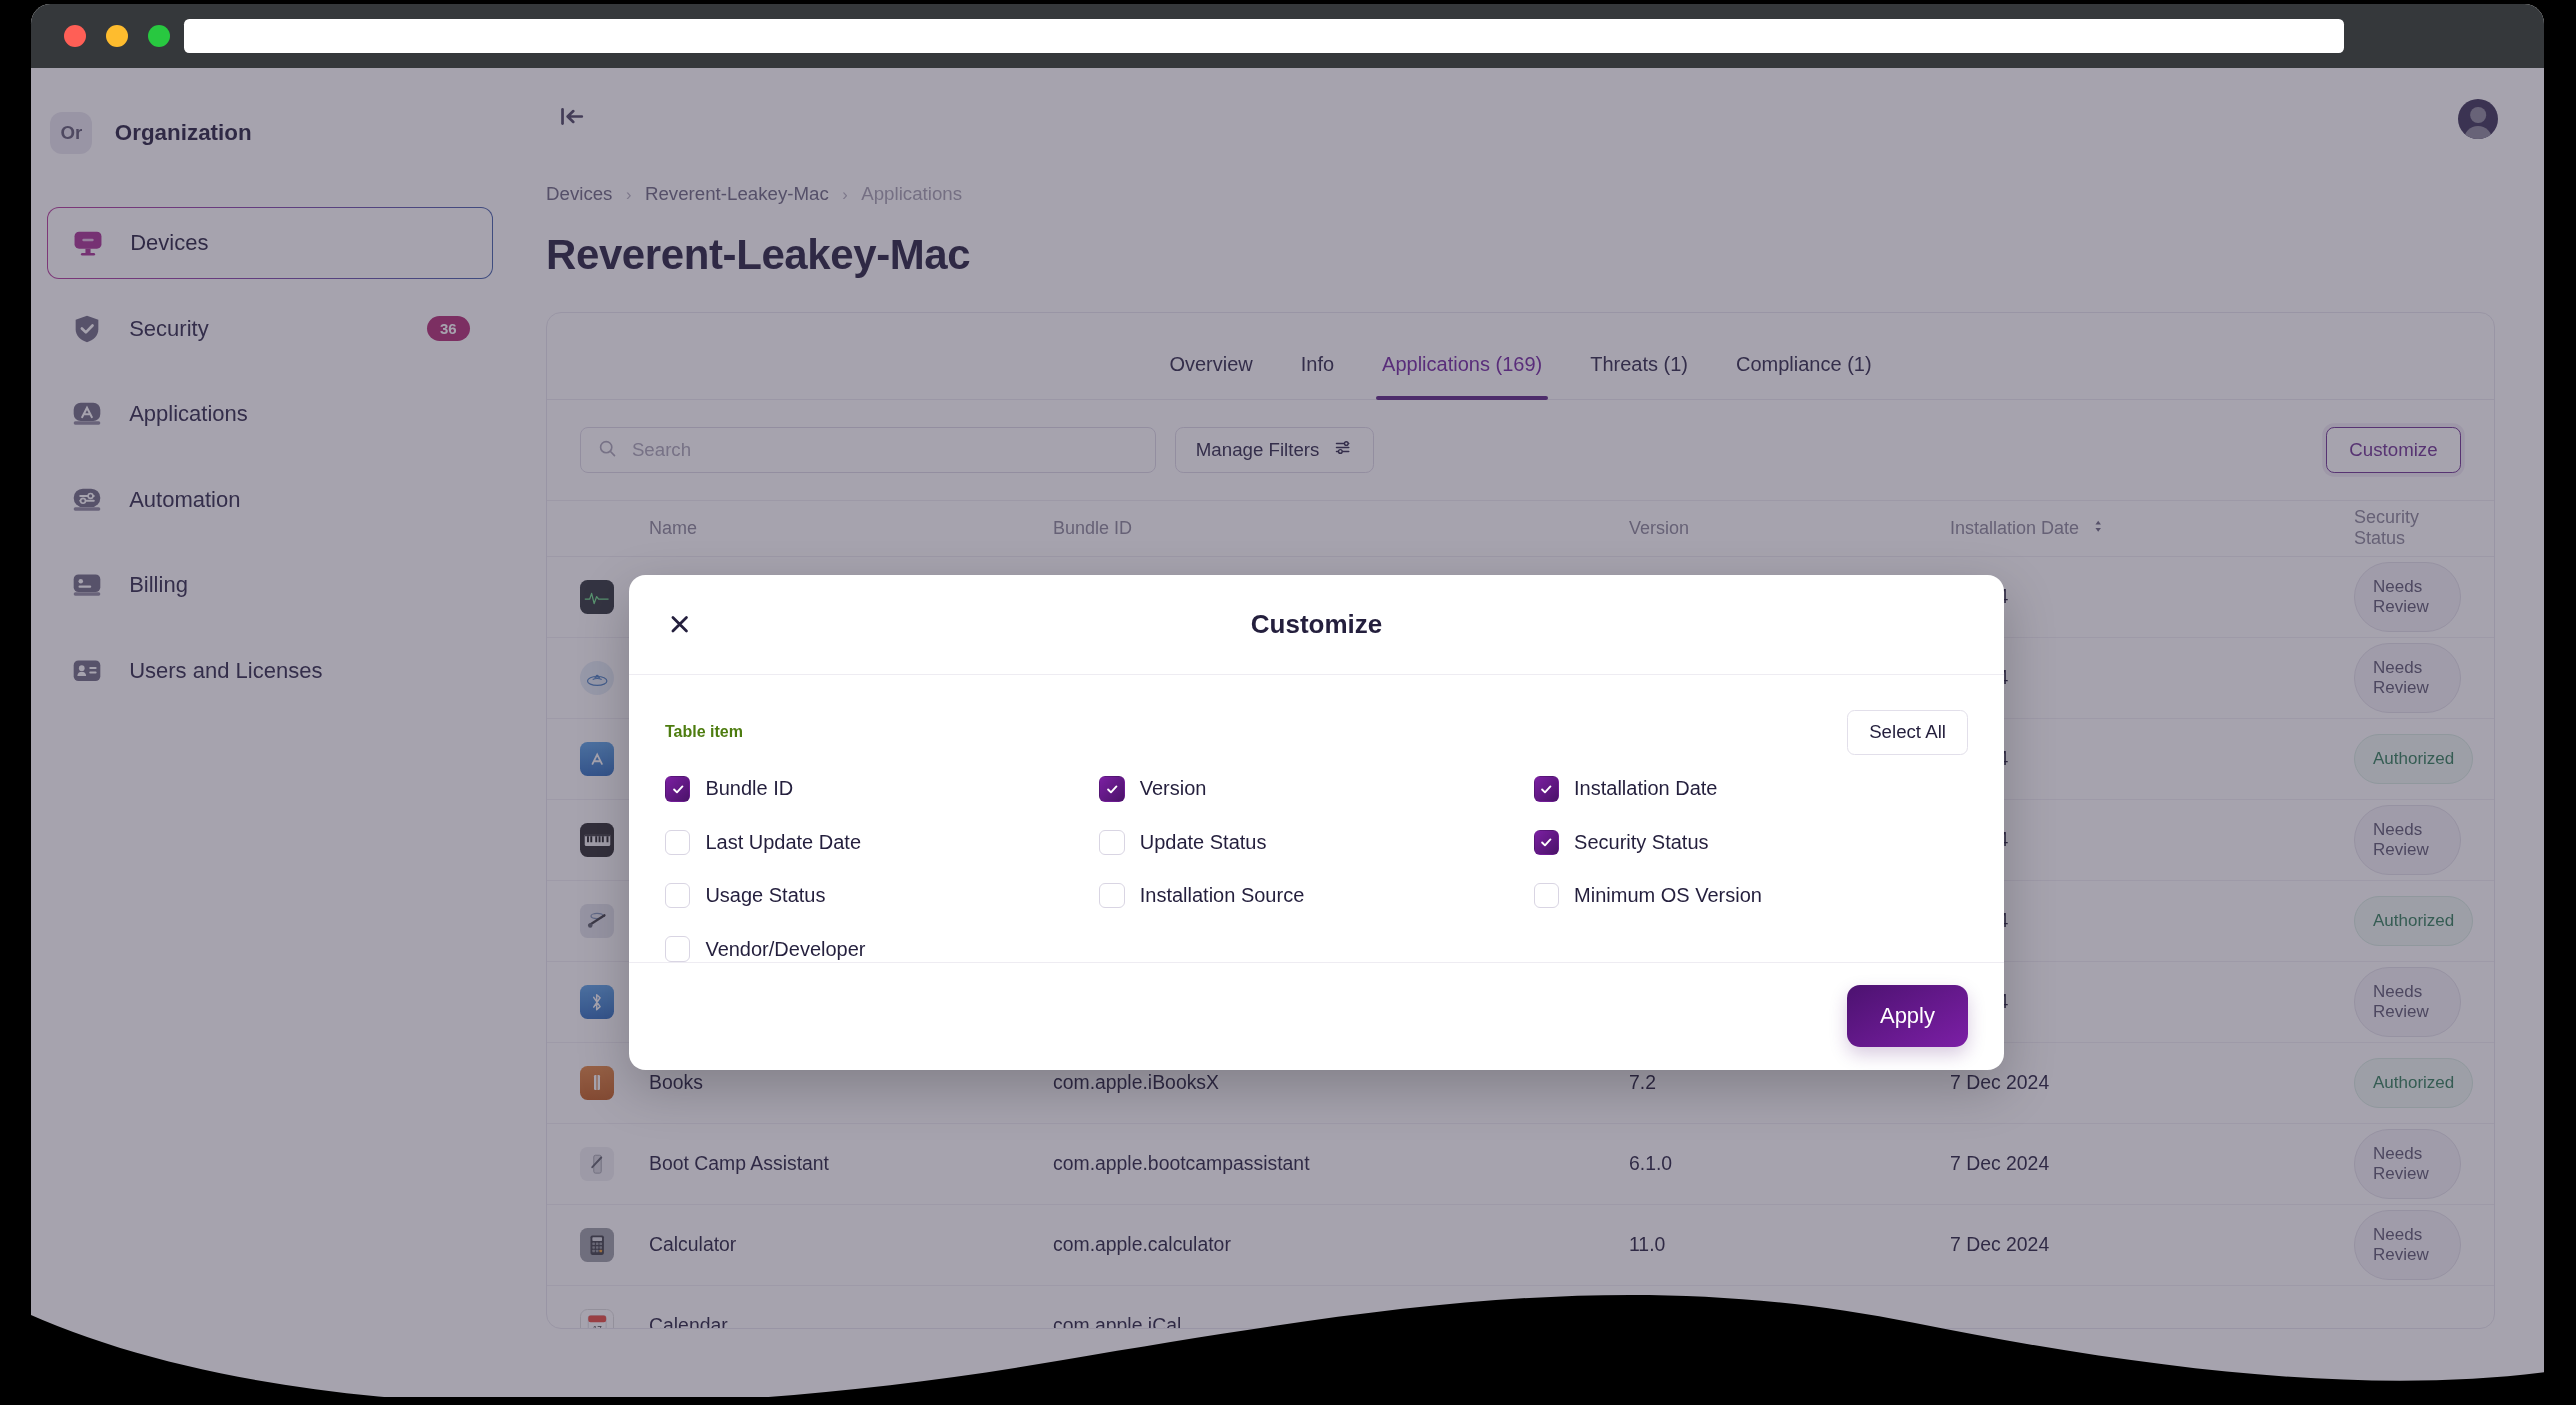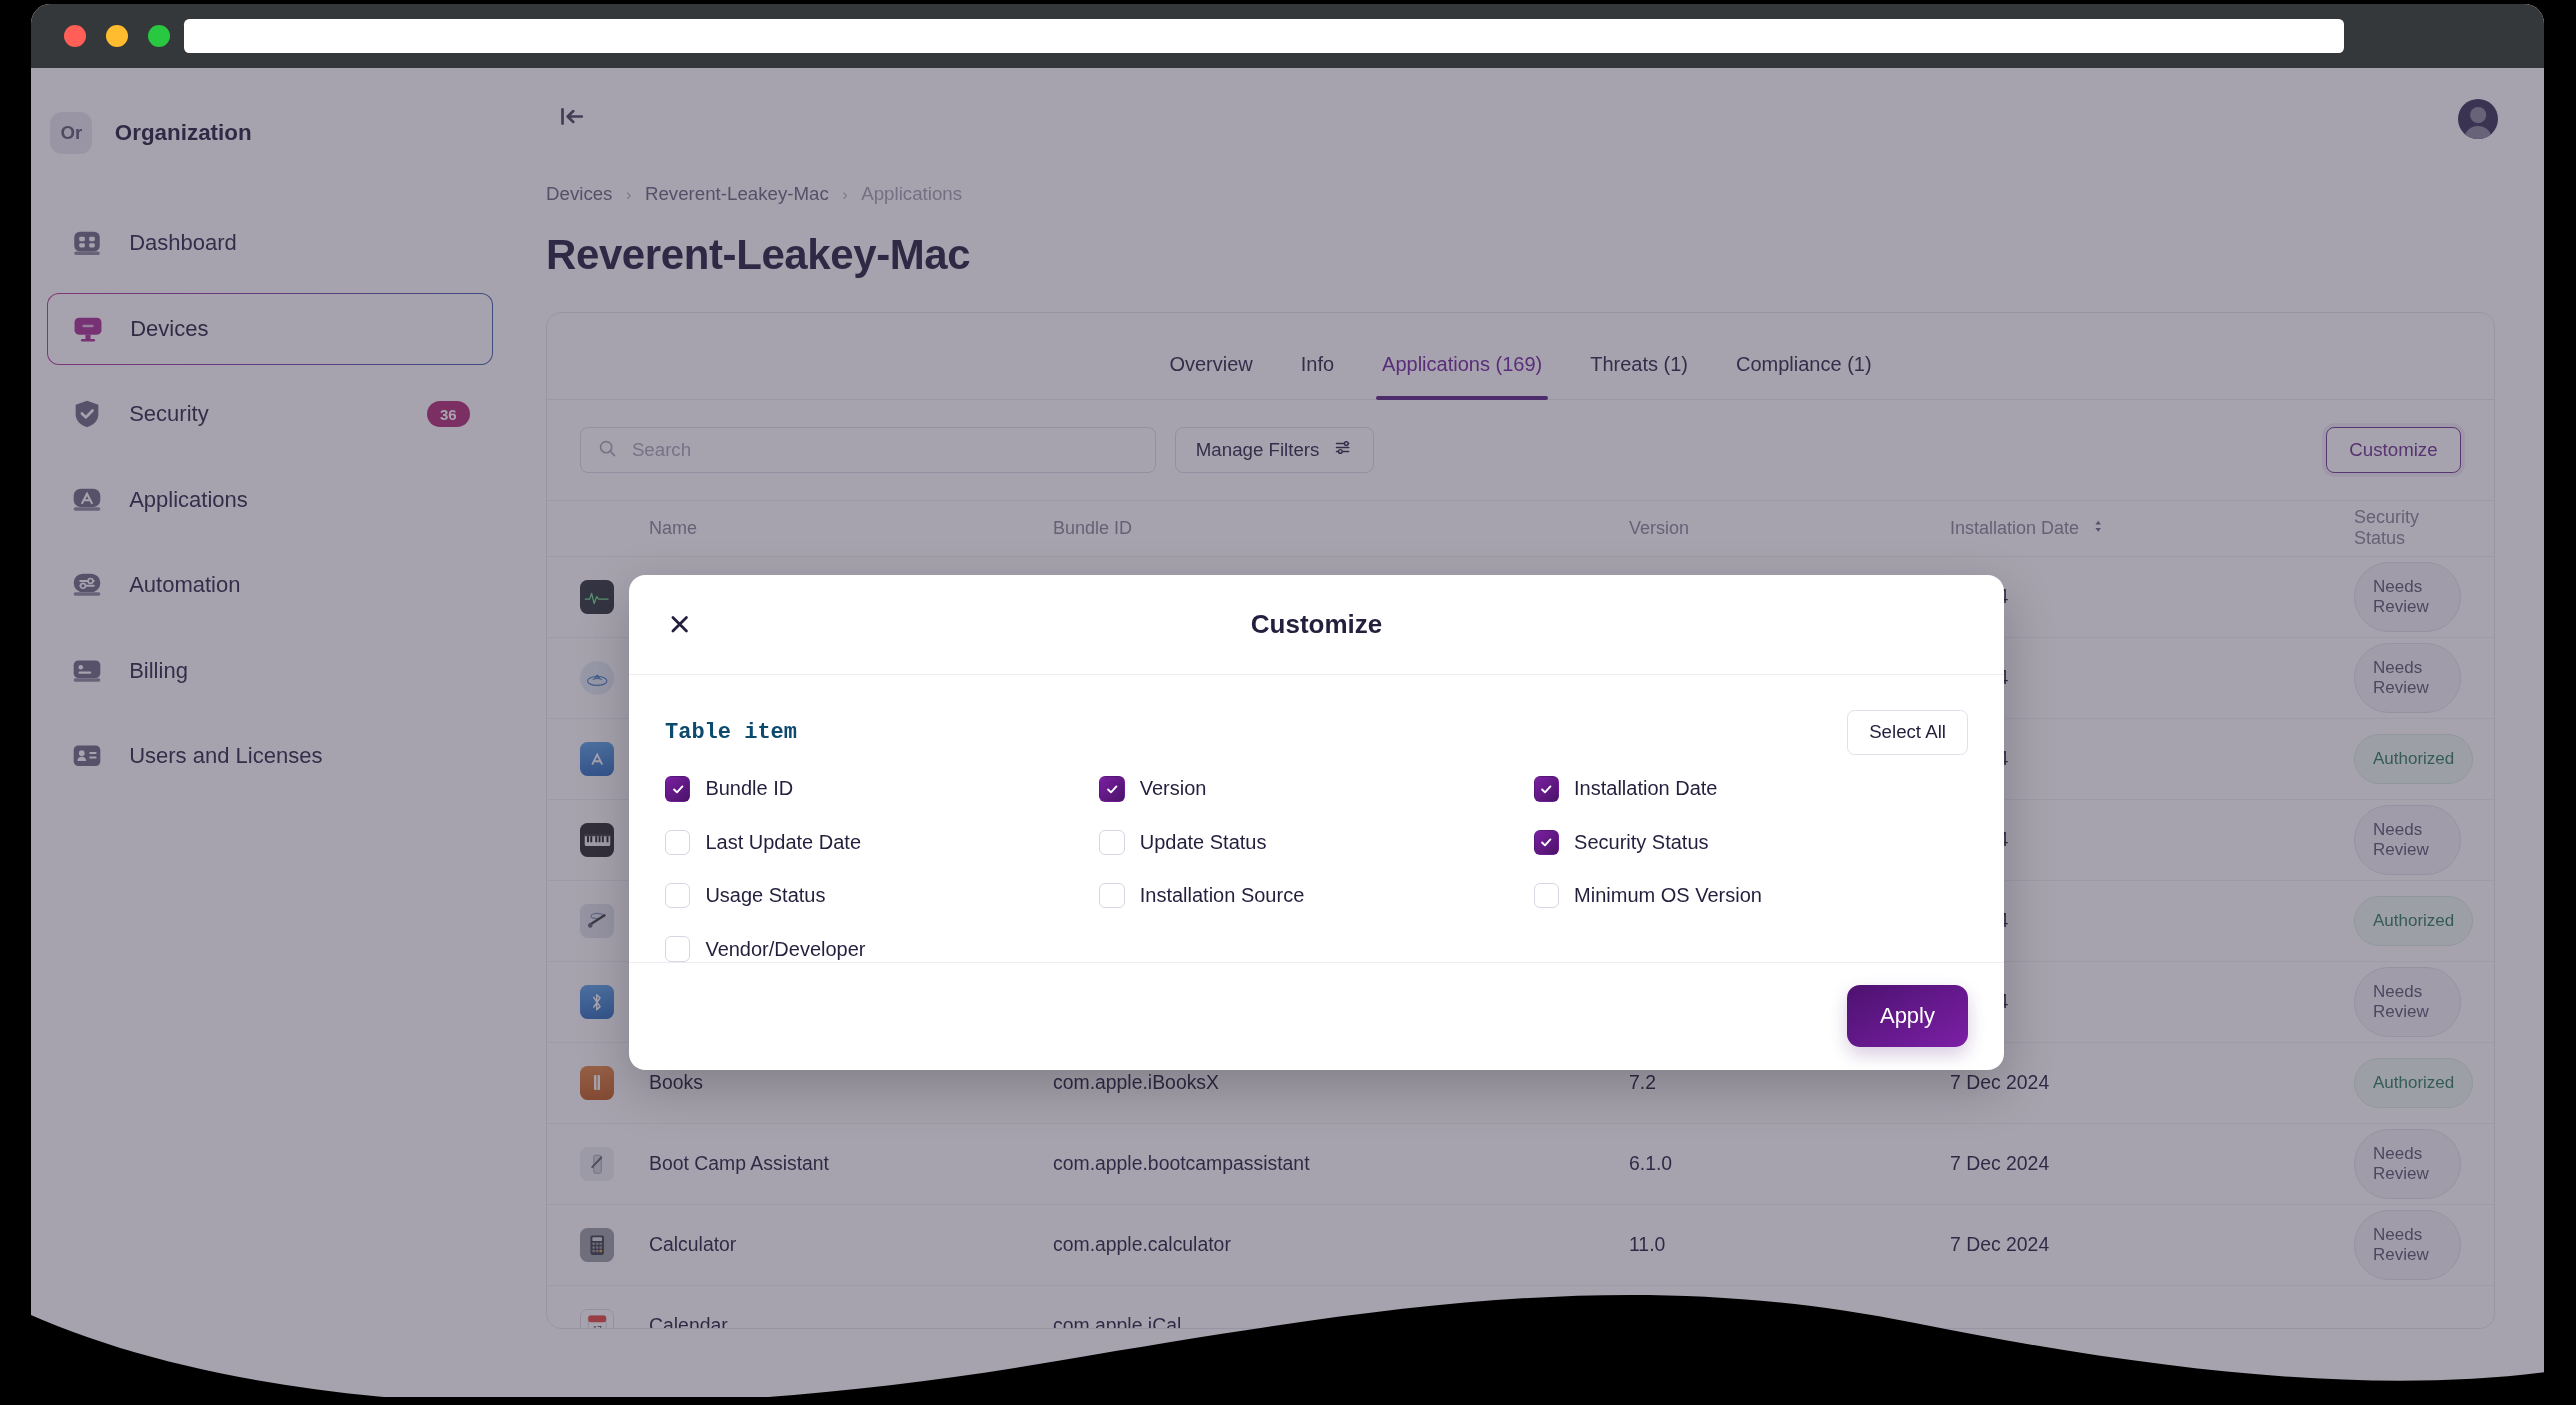--- a/index.html
+++ b/index.html
@@ -296,21 +296,21 @@
   .modal-close {
     position: absolute; left: 34px; top: 50%; transform: translateY(-50%);
     width: 33px; height: 33px;
     display: flex; align-items: center; justify-content: center;
   }
   .modal-body { padding: 30px 36px 0 36px; flex: 1 1 auto; }
   .body-head {
     display: flex; align-items: center;
     height: 55px;
   }
-  .table-item-label { font-size: 22px; font-weight: 700; color: #0c4a6e; font-family: Liberation Mono, monospace; }
+  .table-item-label { font-size: 16px; font-weight: 700; color: #4d7c0f; }
   .select-all {
     margin-left: auto;
     border: 0.7px solid #e2dfea;
     border-radius: 7.5px;
     background: #fff;
     padding: 10.5px 21px;
     font-size: 18.7px; color: #241f3d;
   }
   .cbgrid {
     margin-top: 16.4px;
@@ -378,33 +378,20 @@
     <div class="appbody">
 
       <aside class="sidebar">
         <div class="org-row">
           <div class="org-avatar">Or</div>
           <div class="org-name">Organization</div>
         </div>
 
         <nav class="nav">
 
-          <div class="nav-item">
-            <span class="nav-icon">
-              <svg width="34" height="34" viewBox="0 0 24 24">
-                <rect x="3" y="4" width="18" height="14" rx="4" fill="#6e6982"></rect>
-                <rect x="3" y="18" width="18" height="2.4" rx="1.2" fill="#8e8aa0"></rect>
-                <rect x="6.5" y="7.5" width="4" height="3.2" rx="1" fill="#ffffff"></rect>
-                <rect x="13.5" y="7.5" width="4" height="3.2" rx="1" fill="#ffffff"></rect>
-                <rect x="6.5" y="12.2" width="4" height="3" rx="1" fill="#ffffff"></rect>
-                <rect x="13.5" y="12.2" width="4" height="3" rx="1" fill="#ffffff"></rect>
-              </svg>
-            </span>
-            <span class="nav-label">Dashboard</span>
-          </div>
 
           <div class="nav-item active">
             <span class="nav-icon">
               <svg width="34" height="34" viewBox="0 0 24 24">
                 <rect x="2.5" y="4" width="19" height="12" rx="3.2" fill="#a62f93"></rect>
                 <rect x="8" y="9" width="8" height="1.8" rx="0.9" fill="#e4bde0"></rect>
                 <rect x="10.2" y="16" width="3.6" height="3.4" fill="#a62f93"></rect>
                 <rect x="7" y="19" width="10" height="1.8" rx="0.9" fill="#a62f93"></rect>
               </svg>
             </span>

